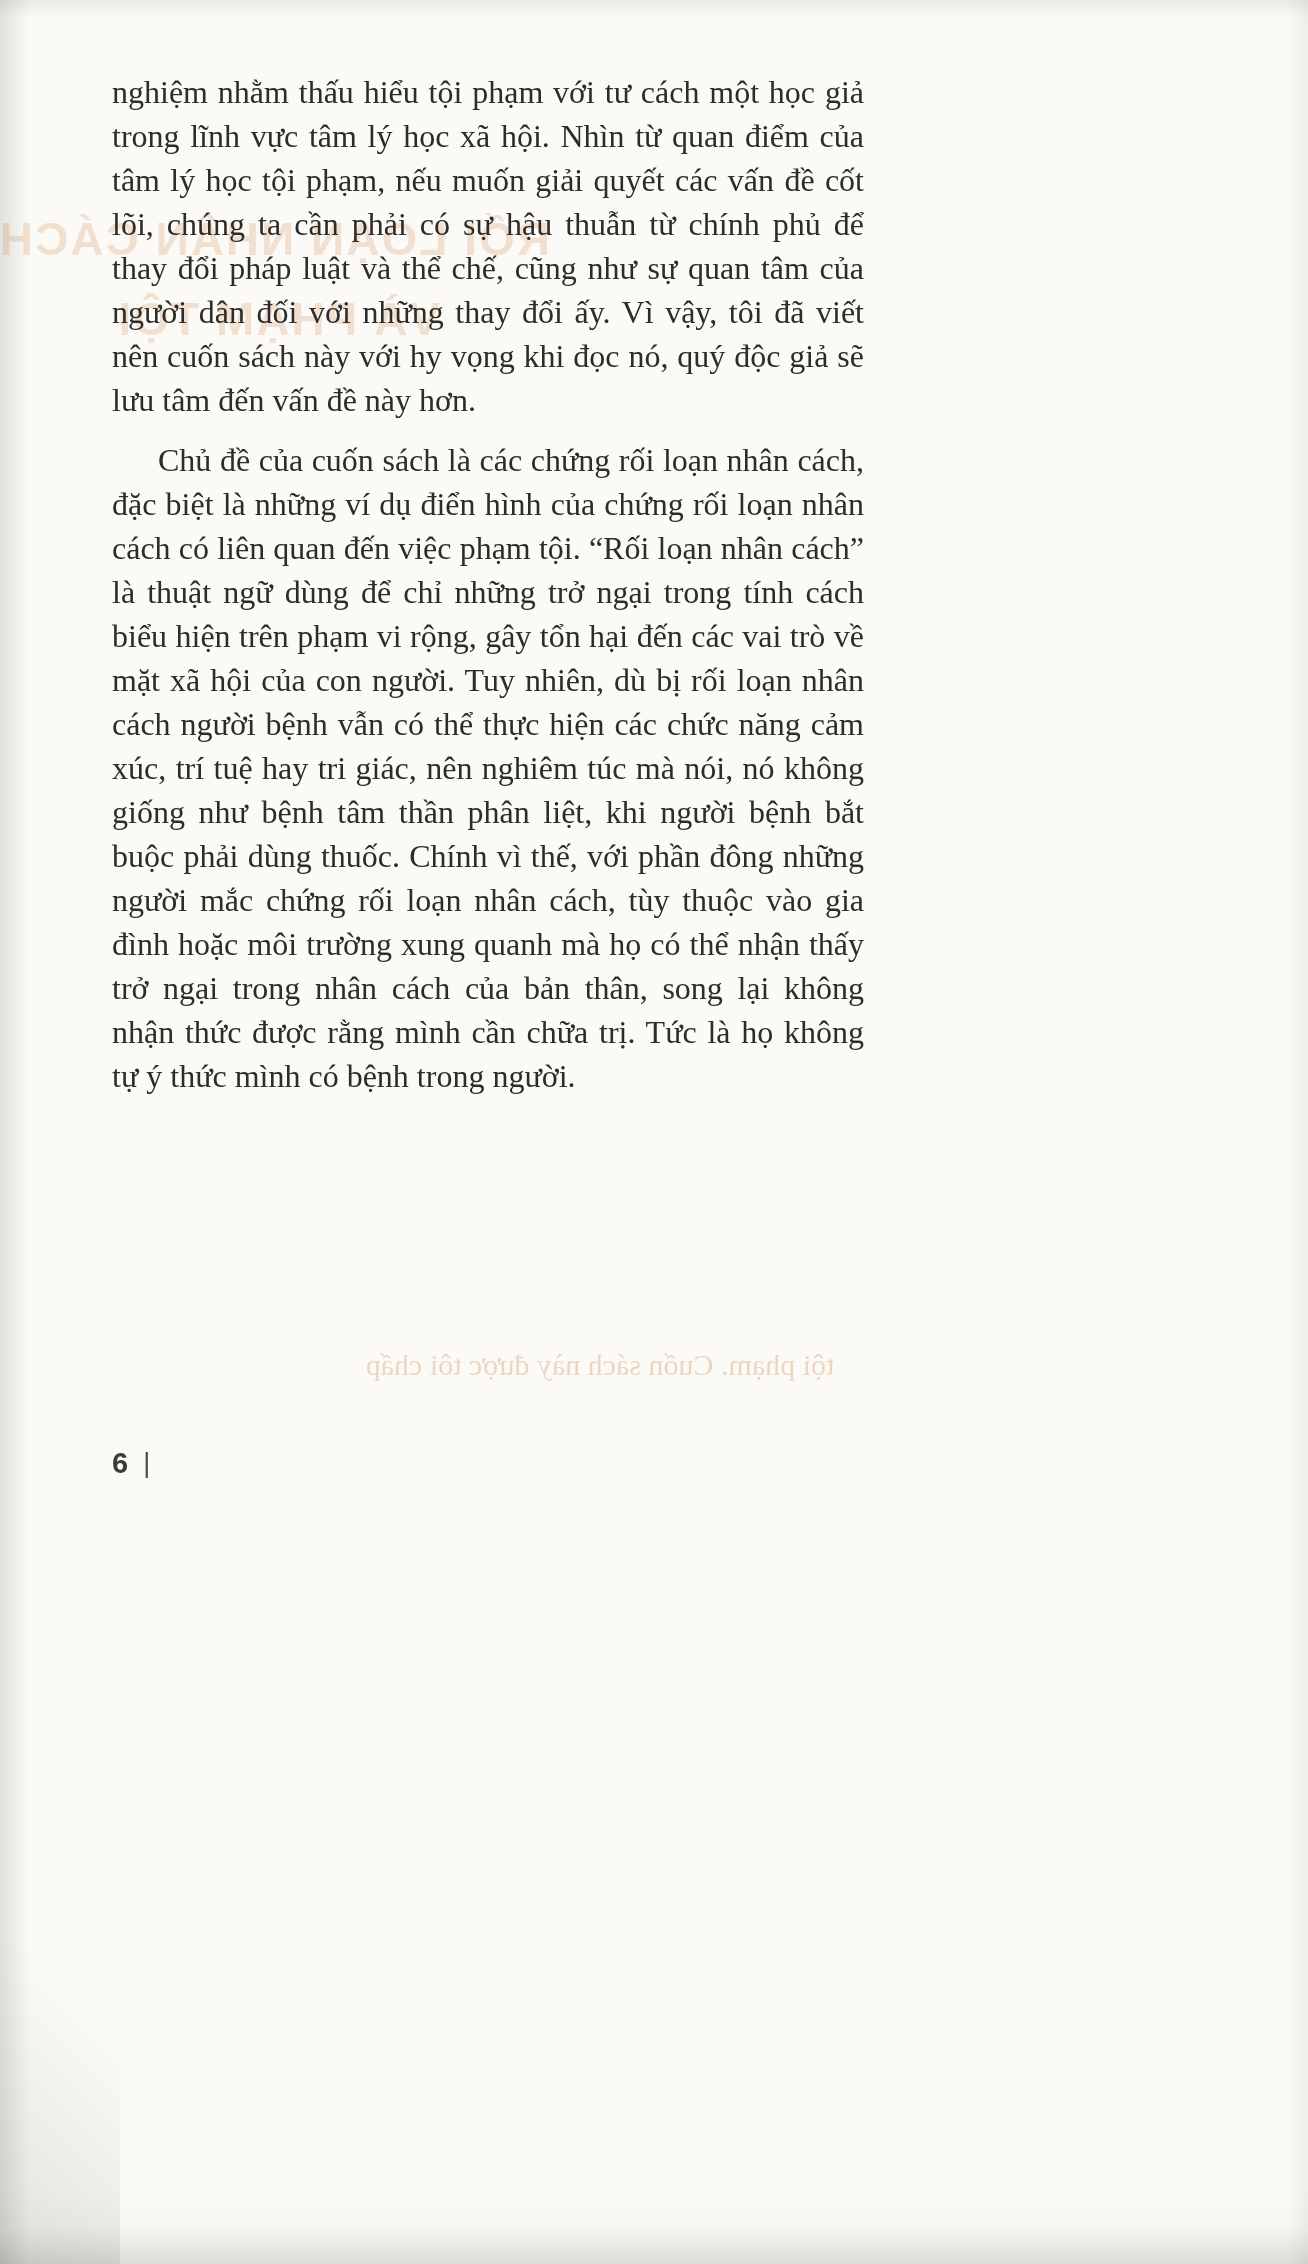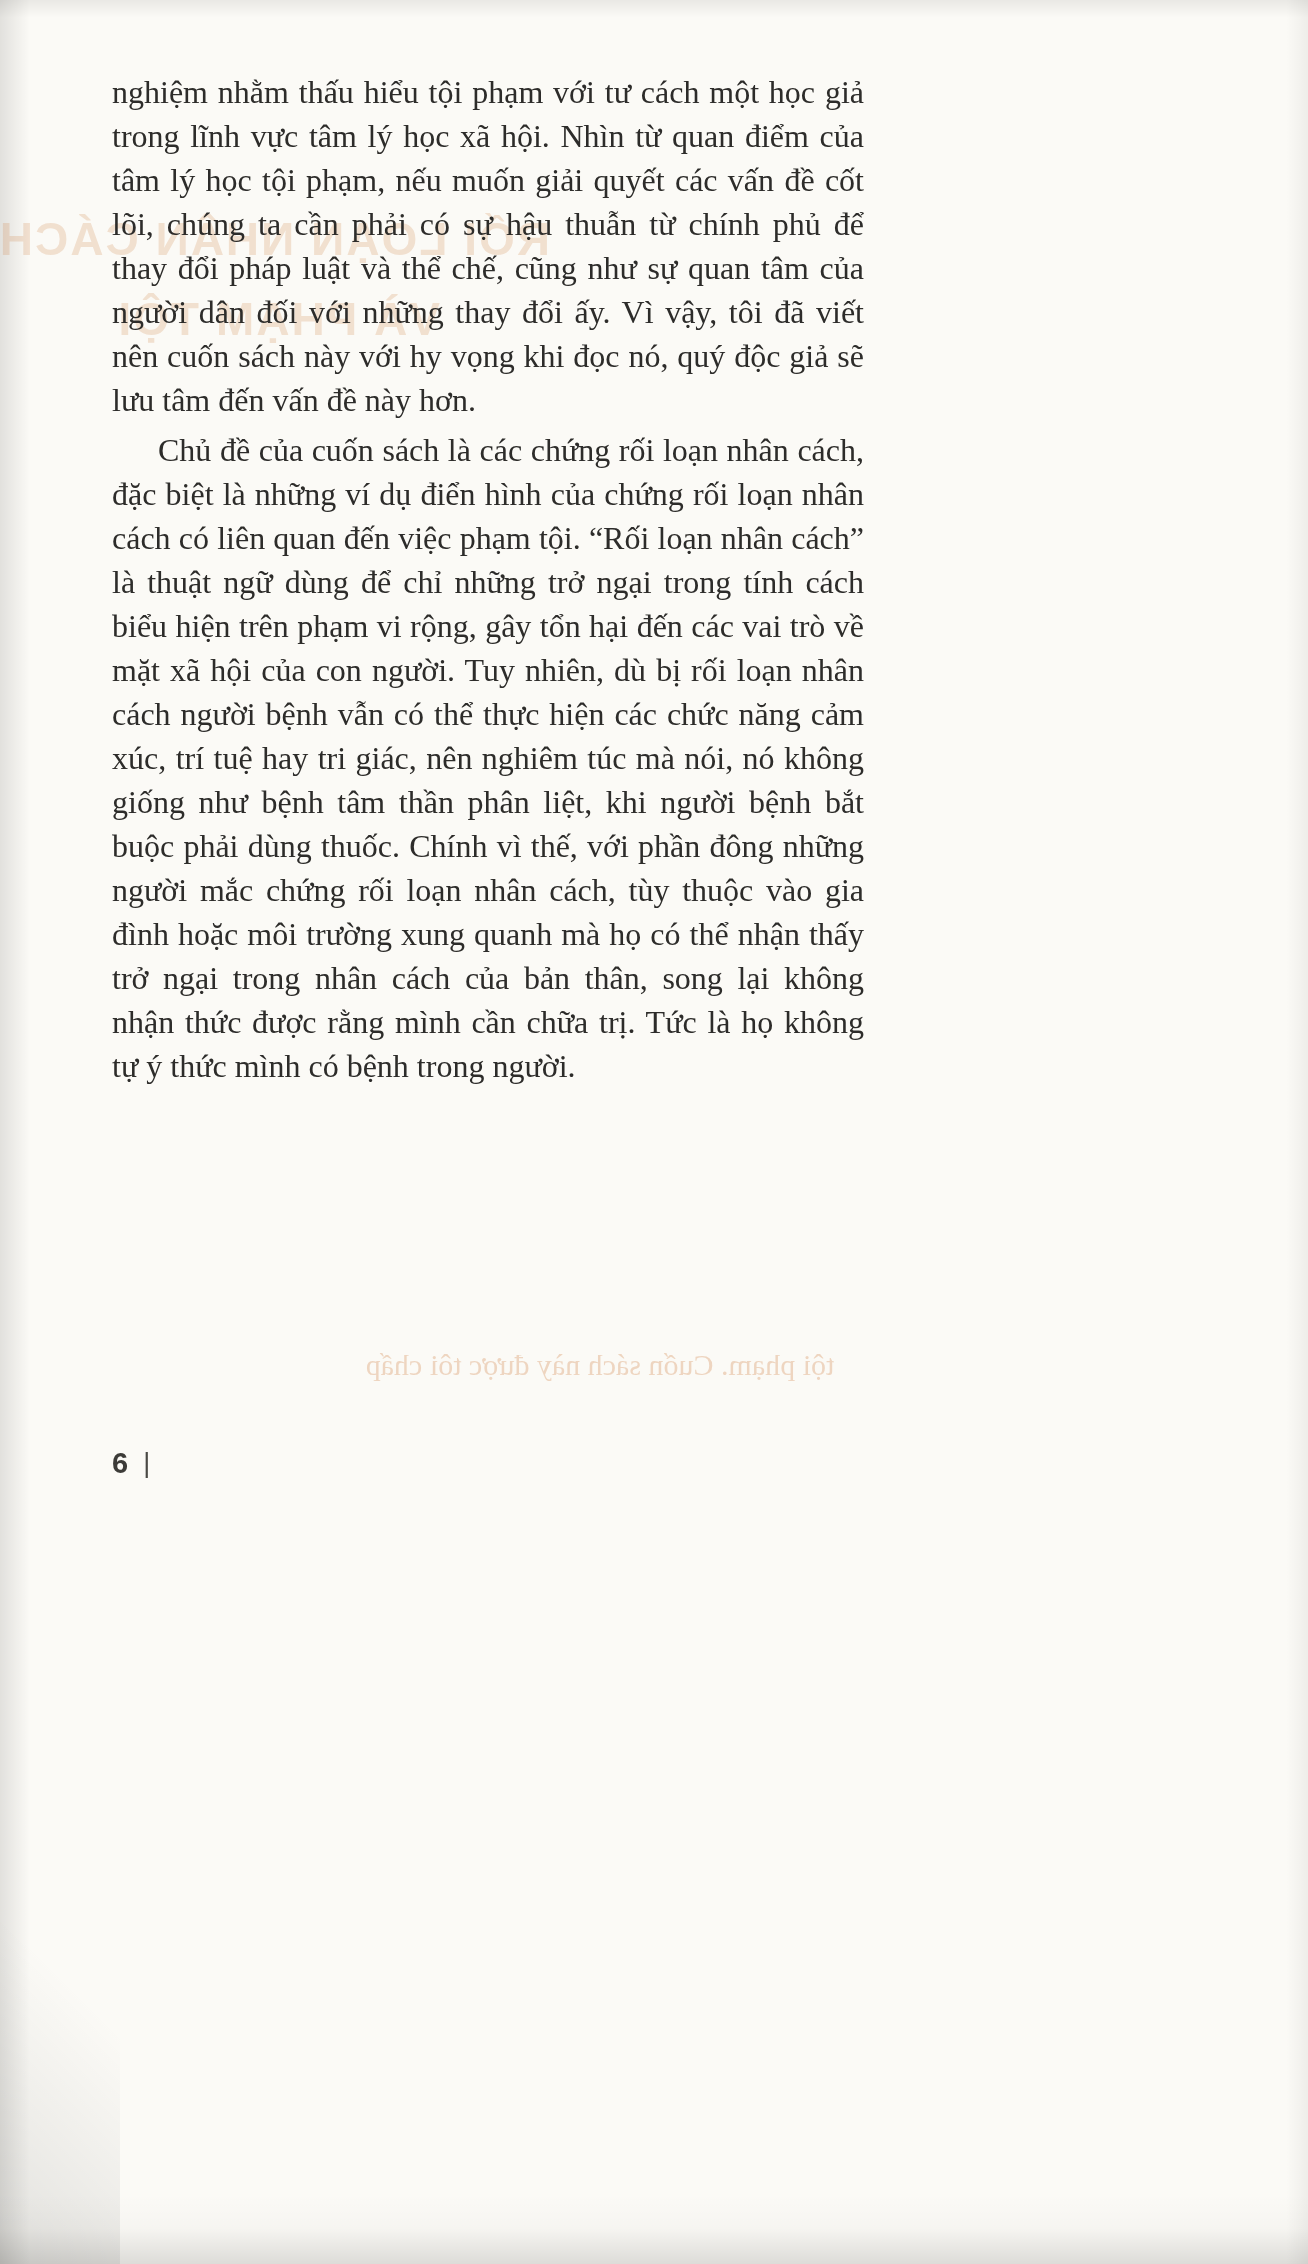--- a/index.html
+++ b/index.html
@@ -35,21 +35,21 @@
     font-size: 32px;
     line-height: 44px;
     text-align: justify;
   }
 
   .text-block p {
     margin: 0;
   }
 
   .text-block p.indented {
-    margin-top: 6px;
+    margin-top: 16px;
     text-indent: 46px;
   }
 
   
   .bleed {
     position: absolute;
     transform: scaleX(-1);
     color: rgba(205, 120, 55, 0.20);
     font-family: "Liberation Sans", "DejaVu Sans", sans-serif;
     font-weight: bold;

